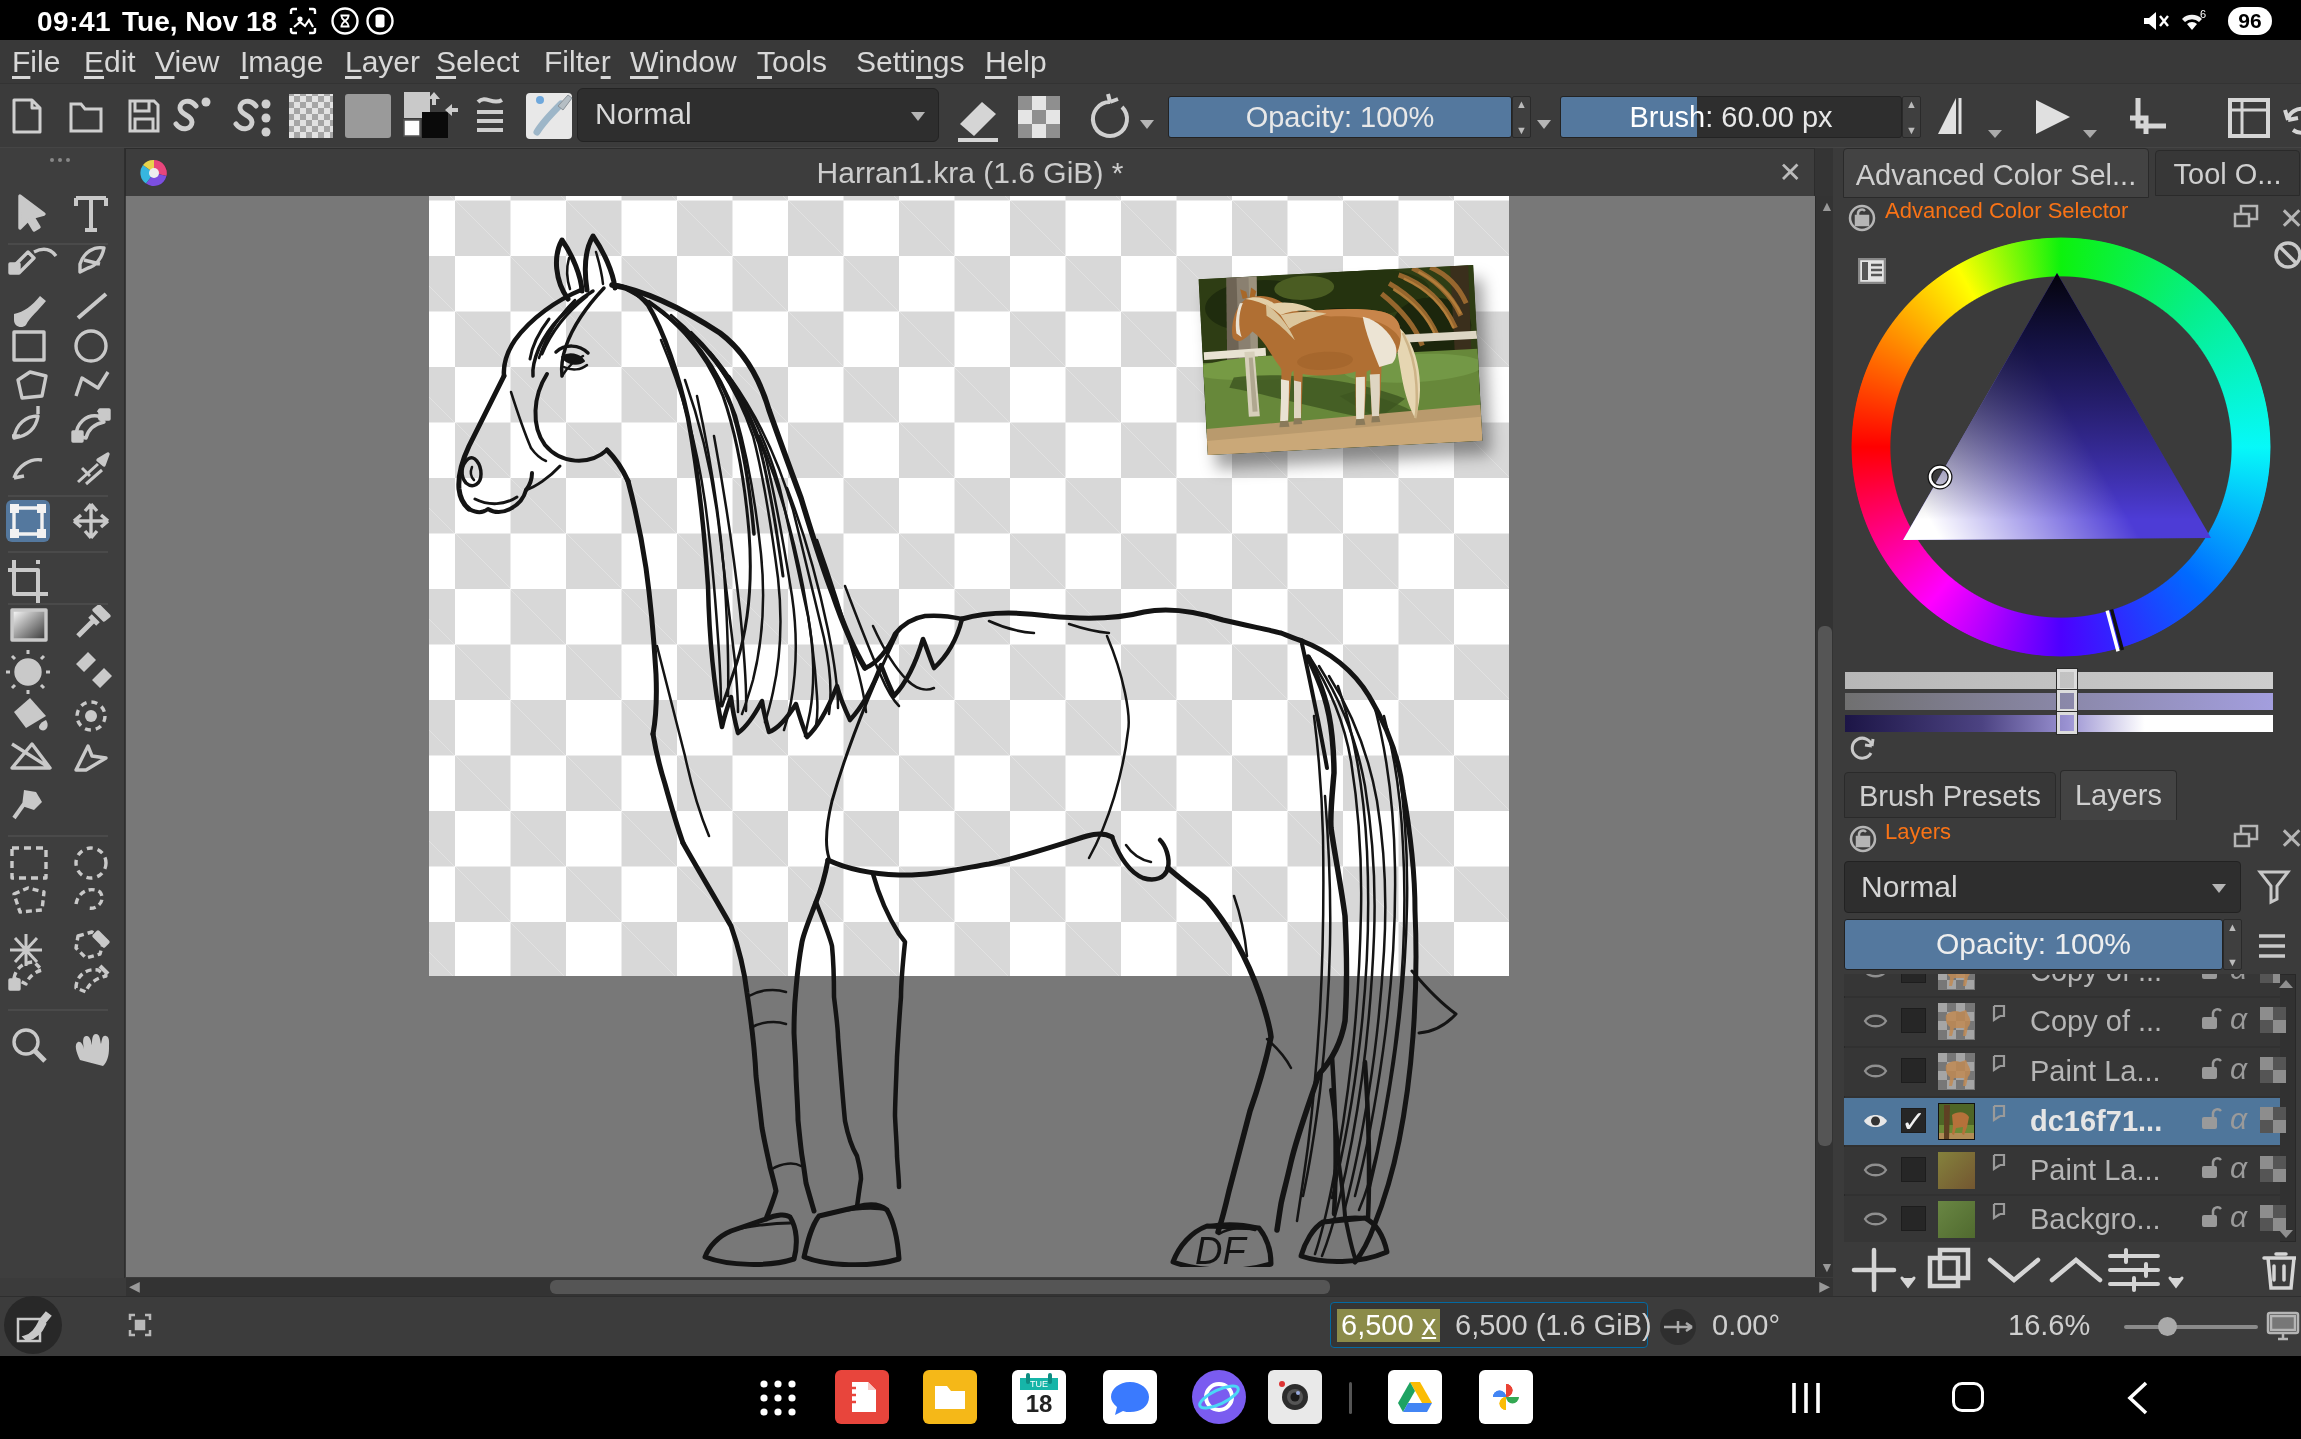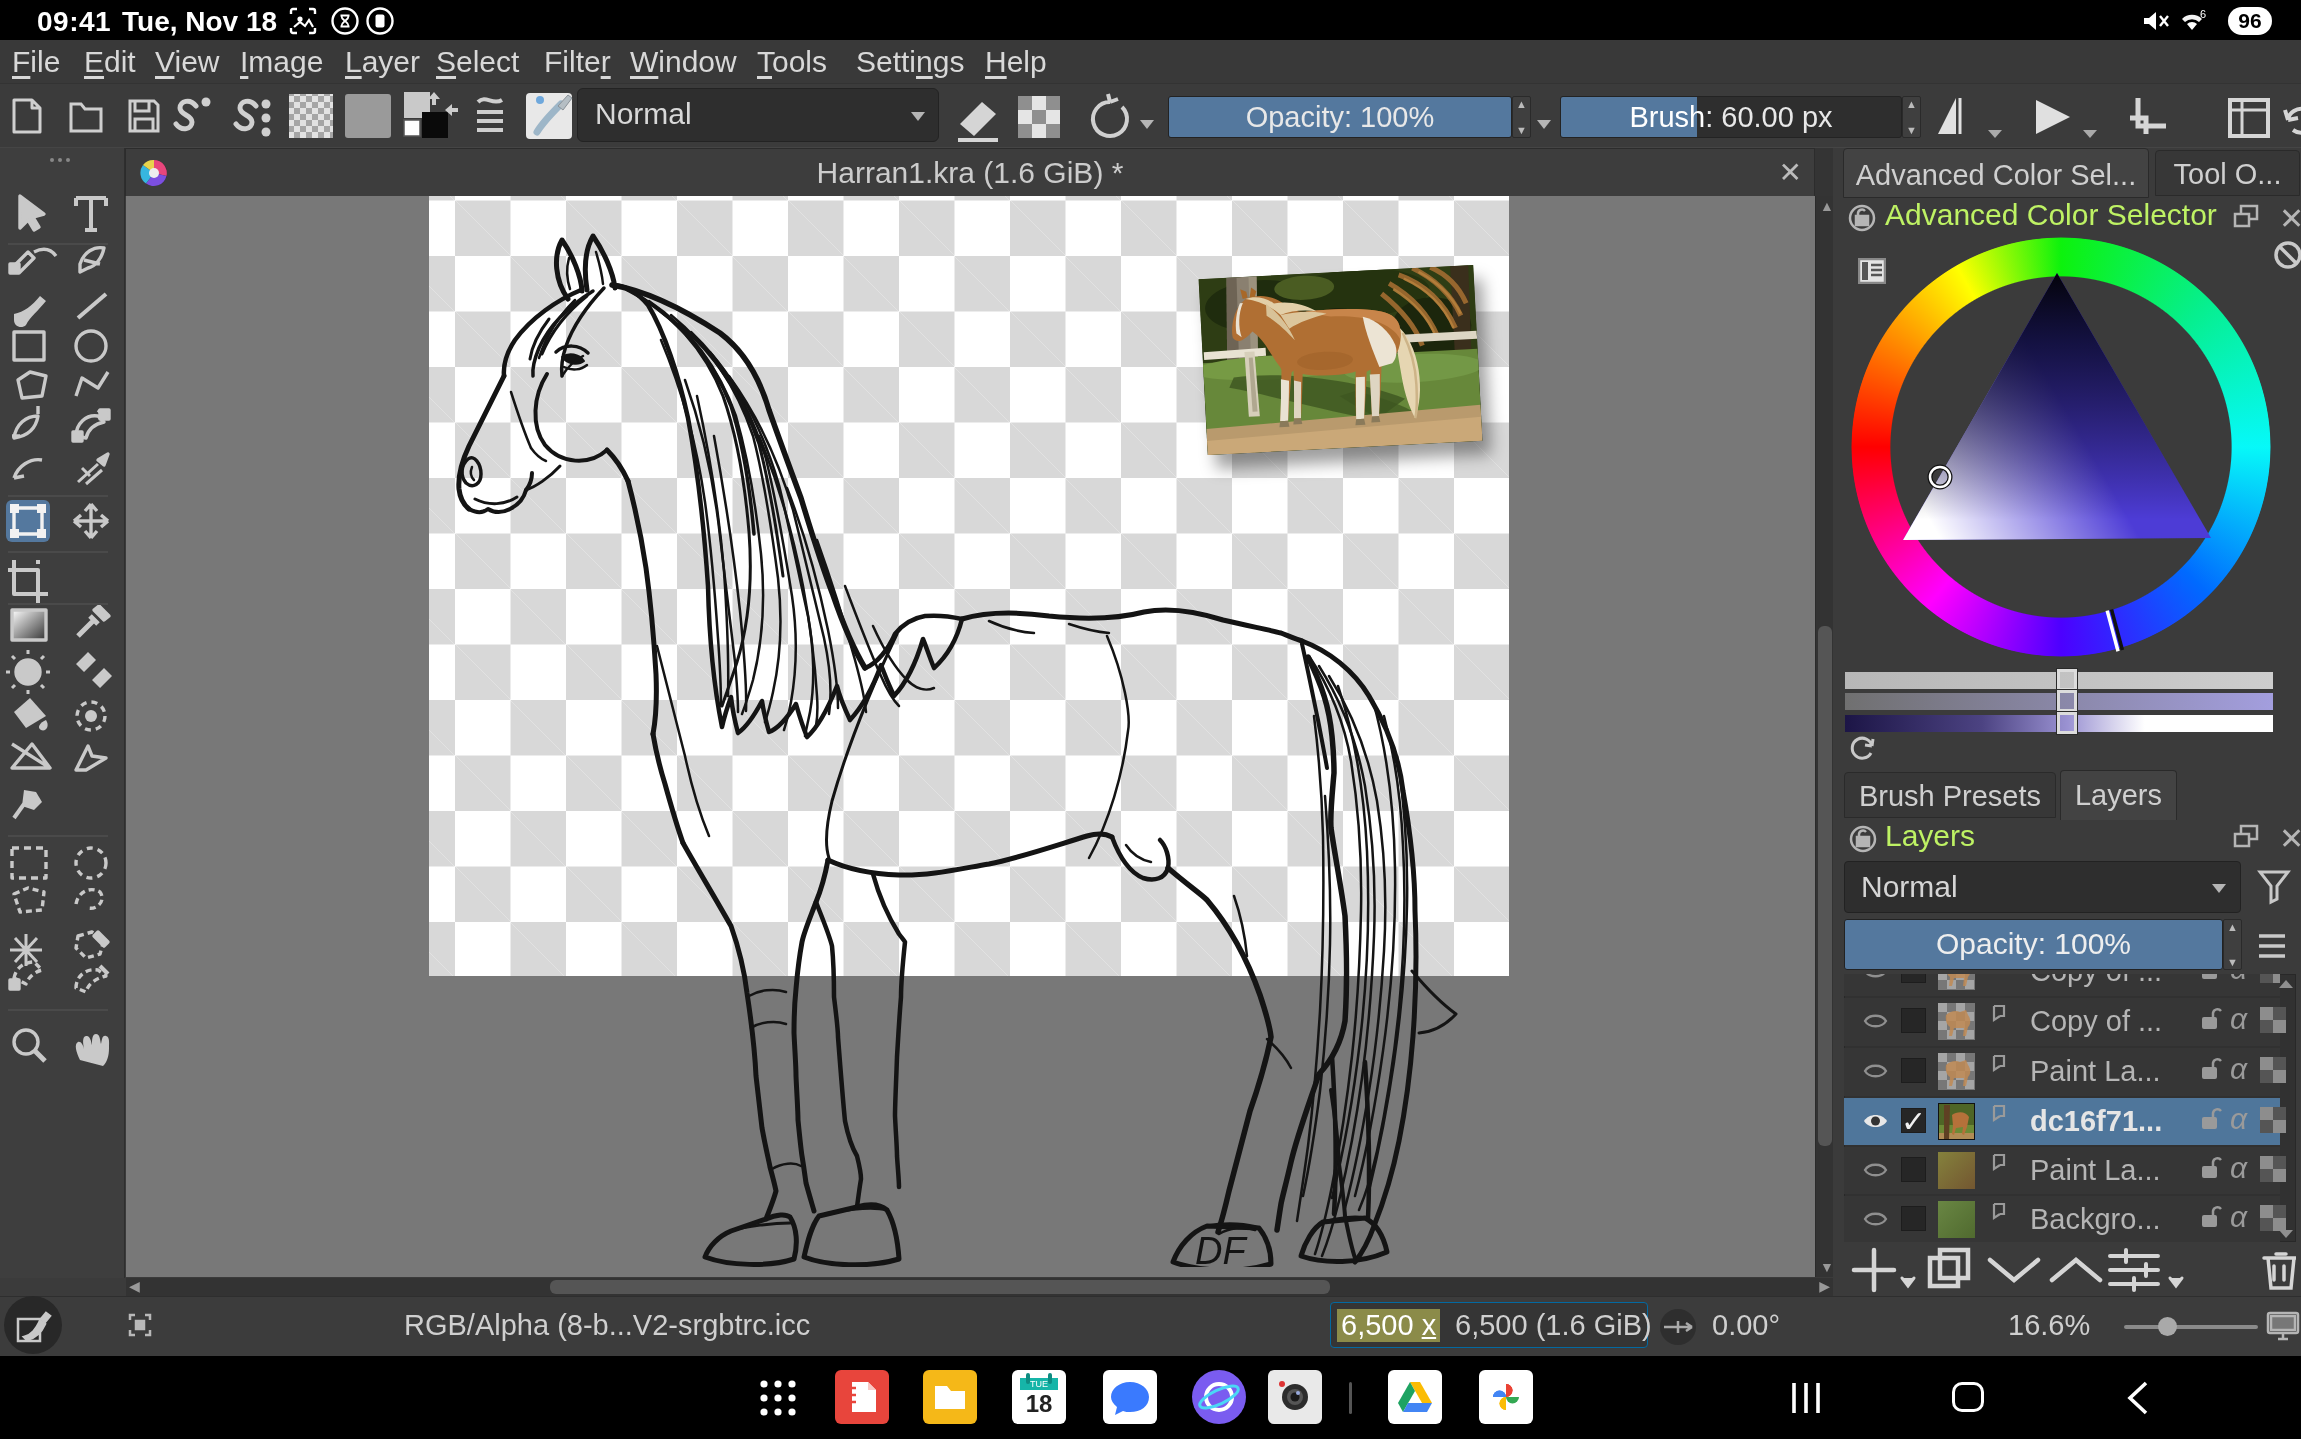--- a/index.html
+++ b/index.html
@@ -45,21 +45,21 @@
 #photo { position:absolute; left:774px; top:76px; width:275px; height:176px; transform:rotate(-3deg); box-shadow:8px 14px 16px rgba(0,0,0,0.38); background:#2e3d14; overflow:hidden;}
 
 #vscroll { position:absolute; left:1815px; top:0; width:18px; height:1081px; background:#333333; border-left:1px solid #2b2b2b;}
 #vscroll .thumb { position:absolute; left:2px; top:430px; width:14px; height:520px; background:#555; border-radius:6px;}
 #hscroll { position:absolute; left:126px; top:1278px; width:1707px; height:18px; background:#333333; }
 #hscroll .thumb { position:absolute; left:424px; top:2px; width:780px; height:14px; background:#555; border-radius:6px;}
 .scrarrow { position:absolute; font-size:14px; color:#999; }
 
 #docker { position:absolute; left:1833px; top:-48px; width:468px; height:1148px; background:#3b3b3b; }
 .dtab { position:absolute; font-size:29px; color:#cfcfcf; background:#373737; border:1px solid #2a2a2a; border-radius:4px 4px 0 0; text-align:center; }
-.dtitle { position:absolute; font-size:30px; color:#bef264; }
+.dtitle { position:absolute; font-size:22px; color:#f97316; }
 .ticon { position:absolute; color:#b5b5b5; }
 #wheel { position:absolute; left:18px; top:89px; width:420px; height:420px; border-radius:50%;
  background:conic-gradient(from 0deg, hsl(120,90%,50%), hsl(155,95%,48%) 45deg, hsl(180,95%,50%) 90deg, hsl(215,100%,50%) 135deg, hsl(258,100%,50%) 180deg, hsl(300,100%,50%) 220deg, hsl(330,100%,50%) 245deg, hsl(0,100%,50%) 270deg, hsl(30,100%,50%) 300deg, hsl(60,100%,50%) 330deg, hsl(120,90%,50%) 360deg);
  -webkit-mask:radial-gradient(circle closest-side, transparent 0 81%, #000 81.5% 99.5%, transparent 100%);
  mask:radial-gradient(circle closest-side, transparent 0 81%, #000 81.5% 99.5%, transparent 100%);}
 .cslider { position:absolute; left:12px; width:428px; height:17px; }
 .cshandle { position:absolute; top:-3px; width:20px; height:22px; border:3px solid #dcdcdc; outline:1px solid #2a2a2a; background:transparent; }
 .lrow { position:absolute; left:11px; width:436px; background:#363636; }
 .lname { position:absolute; left:186px; top:7px; font-size:29px; color:#b5b5b5; }
 .leye { position:absolute; left:19px; top:12px; width:25px; height:22px; }
@@ -805,21 +805,20 @@
       <div style="position:absolute;left:4px;top:-1px;width:58px;height:58px;border-radius:50%;background:#282828;"></div>
       <svg style="position:absolute;left:16px;top:12px" width="36" height="36" viewBox="0 0 36 36" fill="none" stroke="#c9c9c9" stroke-width="2.5">
         <rect x="2" y="10" width="22" height="22"></rect>
         <path d="M8 28 c8-2 12-8 16-16 l5 3 c-4 9-10 14-18 16 z" fill="#c9c9c9"></path>
         <path d="M25 10 l5-6 4 3 -5 6 z" fill="#c9c9c9"></path>
       </svg>
       <svg style="position:absolute;left:126px;top:14px" width="28" height="28" viewBox="0 0 28 28" fill="none" stroke="#b9b9b9" stroke-width="2.5">
         <path d="M4 9 V4 h5 M19 4 h5 v5 M24 19 v5 h-5 M9 24 H4 v-5"></path>
         <rect x="10" y="10" width="8" height="8" fill="#b9b9b9"></rect>
       </svg>
-      <div style="position:absolute;left:404px;top:12px;">RGB/Alpha (8-b...V2-srgbtrc.icc</div>
       <div style="position:absolute;left:1330px;top:5px;width:318px;height:46px;border:1px solid #0369a1;border-radius:4px;background:#353535;white-space:nowrap;">
         <span style="position:absolute;left:6px;top:6px;background:#8b8b49;color:#fff;padding:0 4px;">6,500 <u>x</u></span>
         <span style="position:absolute;left:116px;top:6px;white-space:nowrap;">&nbsp;6,500 (1.6 GiB)</span>
       </div>
       <svg style="position:absolute;left:1658px;top:10px" width="40" height="40" viewBox="0 0 40 40">
         <circle cx="20" cy="20" r="18" fill="#2e2e2e"></circle>
         <path d="M6 20 h28 M34 20 l-6-4 M34 20 l-6 4 M20 14 v12" stroke="#aaa" stroke-width="2.5" fill="none"></path>
       </svg>
       <div style="position:absolute;left:1712px;top:12px;">0.00°</div>
       <div style="position:absolute;left:2008px;top:12px;">16.6%</div>

